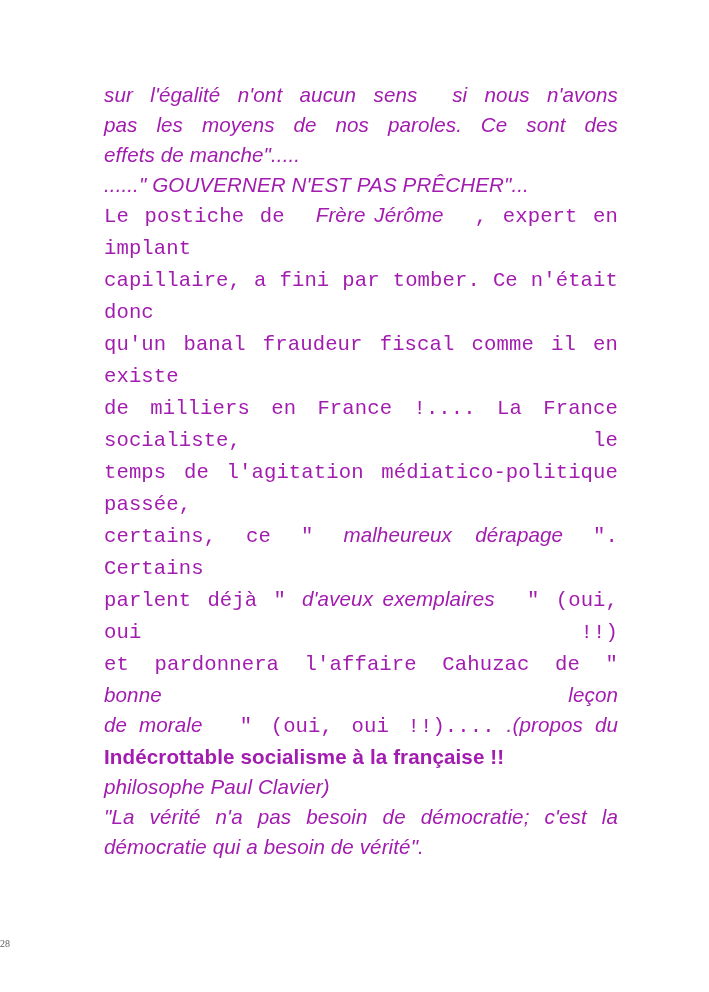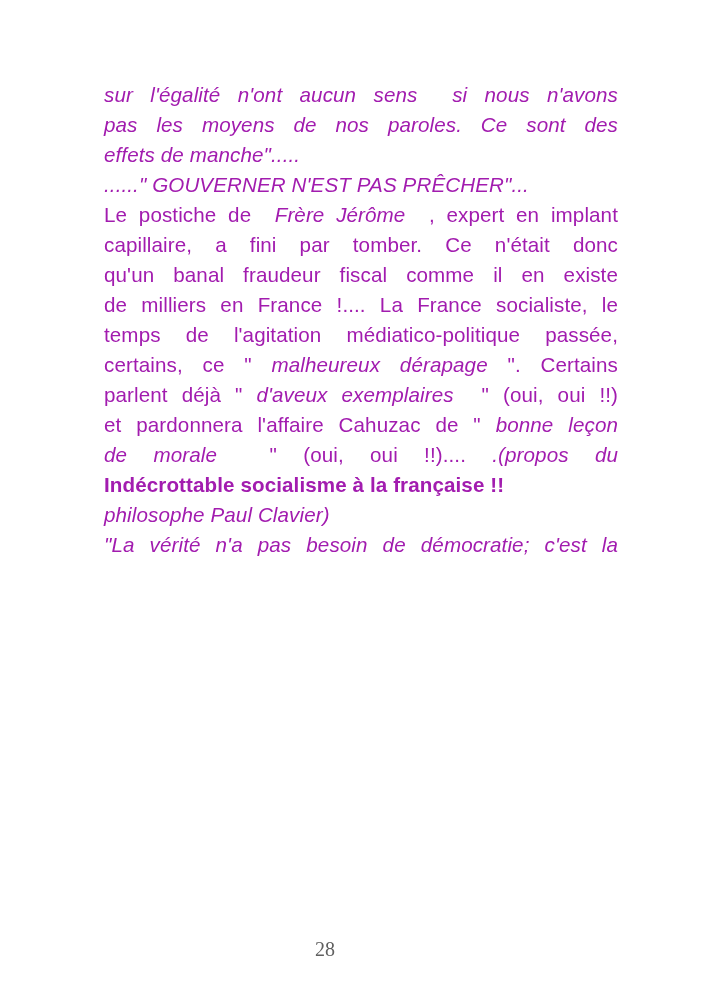--- a/index.html
+++ b/index.html
@@ -27,29 +27,29 @@
   }
   .line {
     min-height: 30px;
   }
   .line.j {
     text-align: justify;
     text-align-last: justify;
   }
   .seg.i { font-style: italic; }
   .seg.b { font-weight: bold; }
-  .seg.r { font-style: normal; font-weight: normal; }
+  .seg.r { font-style: normal; font-weight: normal; font-family: Liberation Mono, monospace; }
   .page-number {
     position: absolute;
     top: 938px;
     left: 0;
     width: 650px;
-    text-align: center;
+    text-align: left;
     font-family: "Liberation Serif", serif;
-    font-size: 20px;
+    font-size: 10px;
     color: #606060;
   }
 </style>
 </head>
 <body>
 
 <div class="page" style="background: rgb(255, 255, 255);">
   <div class="text-block" id="text-block" style="color: #a21caf;">
       <div class="line j"><span class="seg i">sur l'égalité n'ont aucun sens&nbsp; si nous n'avons</span></div>
       <div class="line j"><span class="seg i">pas les moyens de nos paroles. Ce sont des</span></div>
@@ -60,15 +60,16 @@
       <div class="line j"><span class="seg r">qu'un banal fraudeur fiscal comme il en existe</span></div>
       <div class="line j"><span class="seg r">de milliers en France !.... La France socialiste, le</span></div>
       <div class="line j"><span class="seg r">temps de l'agitation médiatico-politique passée,</span></div>
       <div class="line j"><span class="seg r">certains, ce " </span><span class="seg i">malheureux dérapage</span><span class="seg r"> ". Certains</span></div>
       <div class="line j"><span class="seg r">parlent déjà " </span><span class="seg i">d'aveux exemplaires</span><span class="seg r">&nbsp; " (oui, oui !!)</span></div>
       <div class="line j"><span class="seg r">et pardonnera l'affaire Cahuzac de " </span><span class="seg i">bonne leçon</span></div>
       <div class="line j"><span class="seg i">de morale</span><span class="seg r">&nbsp; " (oui, oui !!)....</span><span class="seg i"> .(propos du</span></div>
       <div class="line"><span class="seg b">Indécrottable socialisme à la française !!</span></div>
       <div class="line"><span class="seg i">philosophe Paul Clavier)</span></div>
       <div class="line j"><span class="seg i">"La vérité n'a pas besoin de démocratie; c'est la</span></div>
+      <div class="line"><span class="seg i">démocratie qui a besoin de vérité".</span></div>
     </div>
   <div class="page-number" style="color: rgb(96, 96, 96);">28</div>
 </div>
 
 </body></html>

